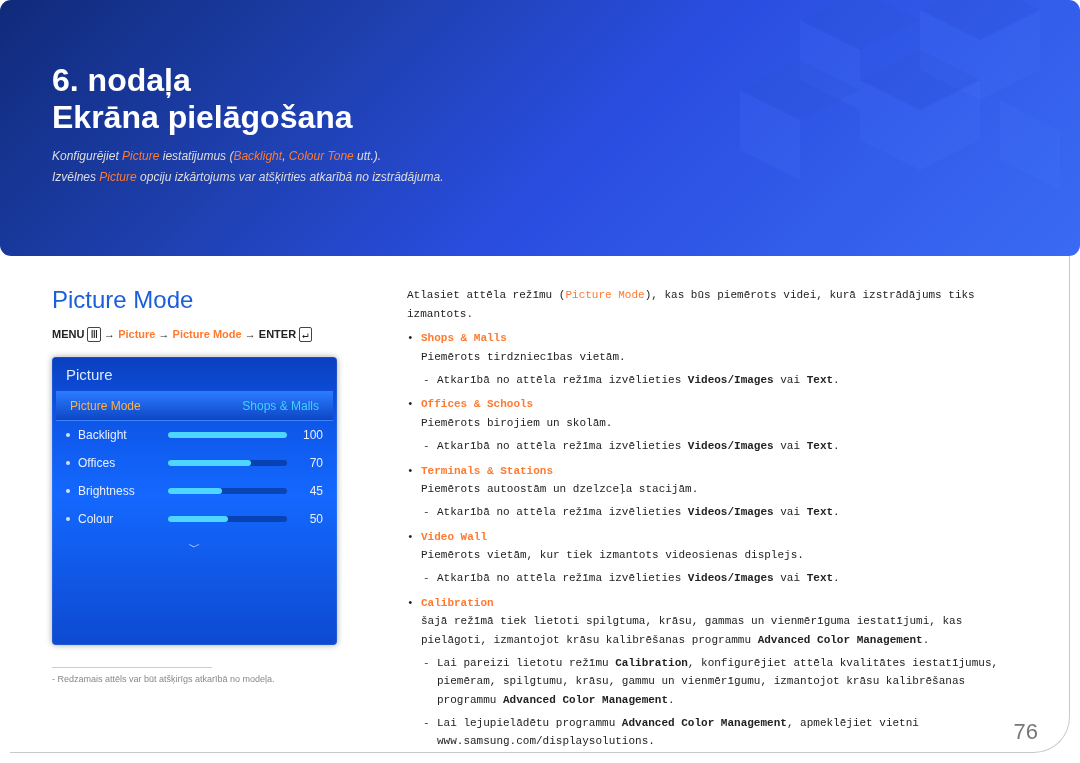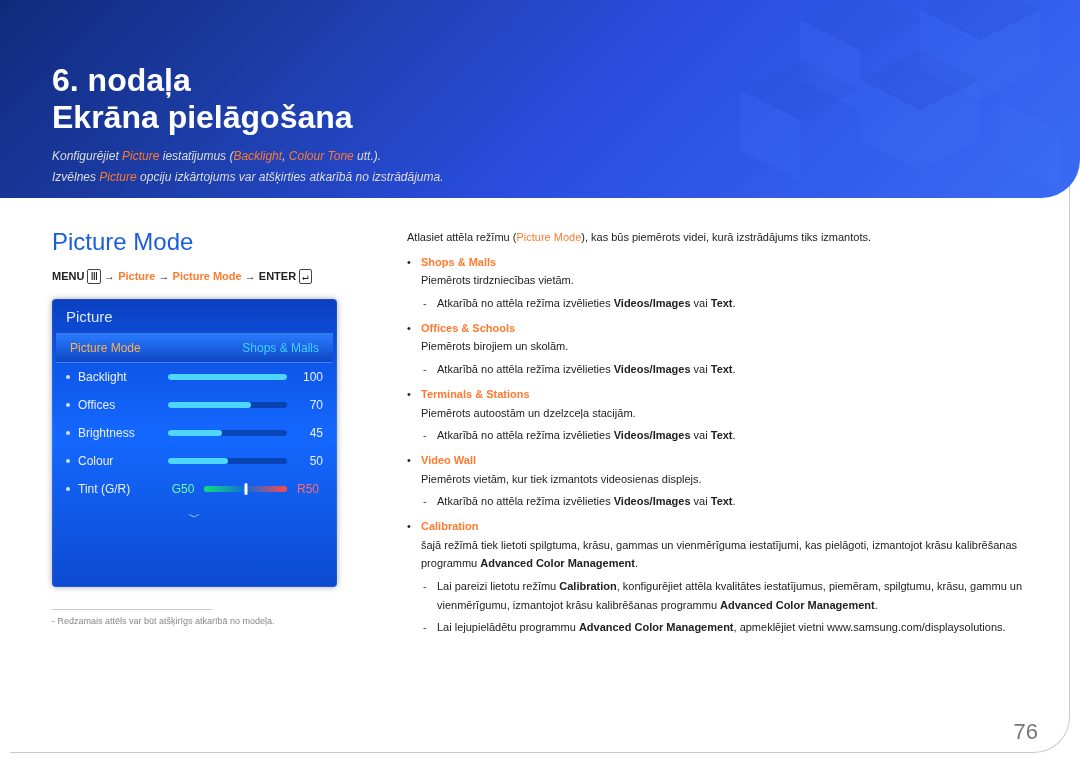--- a/index.html
+++ b/index.html
@@ -2,24 +2,25 @@
 <html><head>
 <meta charset="utf-8">
 <style>
   * { margin: 0; padding: 0; box-sizing: border-box; }
   html, body { width: 1080px; height: 763px; font-family: Arial, Helvetica, sans-serif; background: #fff; color: #222; }
   .page { position: relative; width: 1080px; height: 763px; overflow: hidden; }
 
   
   .banner {
     position: relative;
-    height: 198px;
+    height: 256px;
     background: linear-gradient(135deg, #102a7a 0%, #1e40af 30%, #2a4de0 55%, #3a6bf4 100%);
     overflow: hidden;
     border-bottom-right-radius: 38px;
+    border-radius: 11px;
   }
   .banner-cubes { position: absolute; inset: 0; opacity: .55; }
   .banner-text { position: absolute; left: 52px; top: 62px; color: #fff; }
   .banner-text h1 { font-size: 32px; font-weight: 600; line-height: 1.15; }
   .banner-sub { margin-top: 10px; font-size: 12px; color: #ddd; line-height: 1.75; font-style: italic; }
   .banner-sub .hl { color: #ff7a2f; }
 
   
   .frame {
     position: absolute; left: 10px; right: 10px; top: 10px; bottom: 10px;
@@ -29,21 +30,21 @@
   }
 
   .content { position: relative; padding: 30px 52px 0 52px; }
   .content h2 { color: #1b5edb; font-size: 24px; font-weight: 500; margin-bottom: 14px; }
   .breadcrumb { font-size: 11px; font-weight: 700; margin-bottom: 16px; }
   .breadcrumb .orange { color: #ff7a2f; }
   .breadcrumb .icon { font-family: monospace; font-size: 11px; border:1px solid #444; padding:0 2px; border-radius:2px; font-weight:400;}
 
   .cols { display: flex; gap: 70px; align-items: flex-start; }
   .left { width: 285px; flex: 0 0 285px; }
-  .right { flex: 1; font-size: 11px; line-height: 1.7; }
+  .right { flex: 1; font-size: 11px; line-height: 1.7; font-family: Liberation Mono, monospace; }
 
   
   .osd {
     width: 285px; height: 288px;
     border-radius: 4px; overflow: hidden;
     background: linear-gradient(180deg, #0a3fbf 0%, #0e56e8 22%, #1468ff 48%, #0d4ad0 100%);
     color: #fff; font-size: 12px;
     box-shadow: 0 0 6px rgba(0,0,0,.35), inset 0 0 0 1px rgba(255,255,255,.08);
   }
   .osd-title { padding: 9px 14px 8px; font-size: 15px; color: #dce9ff; }
@@ -162,27 +163,20 @@
                 <span class="sld" style="--fill:45%"></span>
                 <span class="num">45</span>
               </div>
               <div class="osd-row">
                 <span class="dot"></span>
                 <span class="lbl">Colour</span>
                 <span class="sld" style="--fill:50%"></span>
                 <span class="num">50</span>
               </div>
             </div>
-          <div class="osd-tint">
-            <span class="dot"></span>
-            <span class="lbl">Tint (G/R)</span>
-            <span class="g">G50</span>
-            <div class="bar"></div>
-            <span class="r">R50</span>
-          </div>
           <div class="osd-arrow">﹀</div>
         </div>
 
         <hr class="footnote-rule">
         <div class="footnote">- <span>Redzamais attēls var būt atšķirīgs atkarībā no modeļa.</span></div>
       </div>
 
       <div class="right">
         <p>
           <span>Atlasiet attēla režīmu (</span><span class="orange">Picture Mode</span><span>), kas būs piemērots videi, kurā izstrādājums tiks izmantots.</span>

